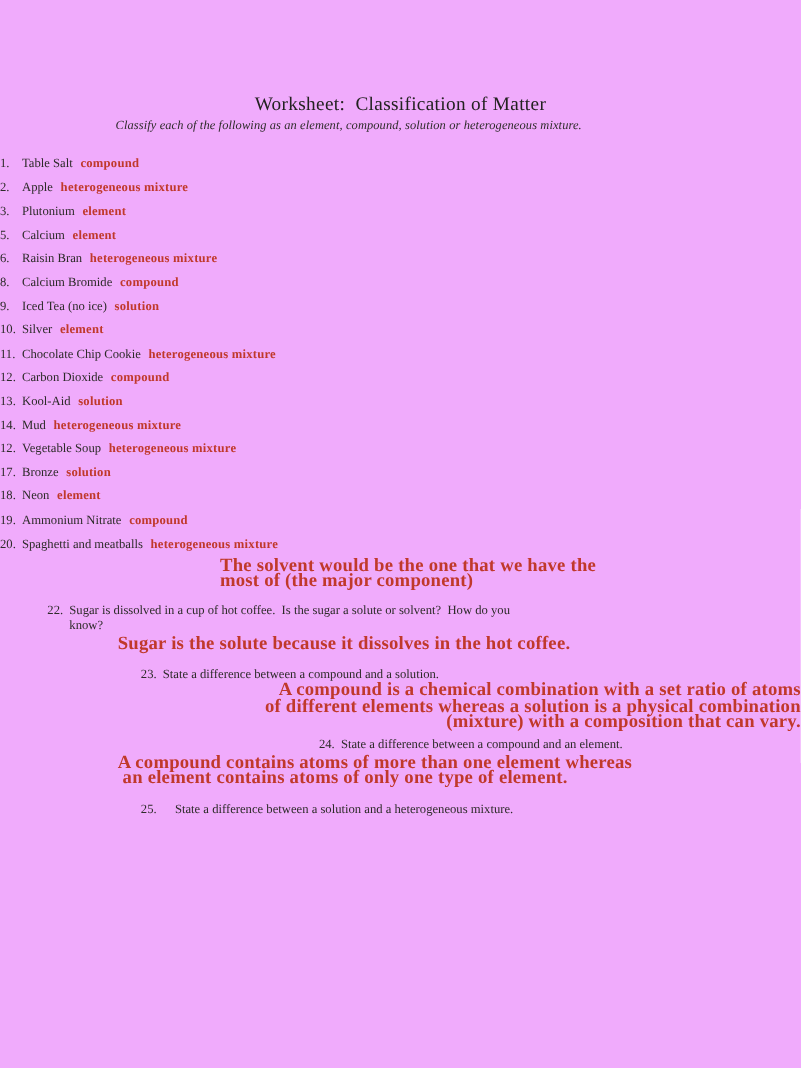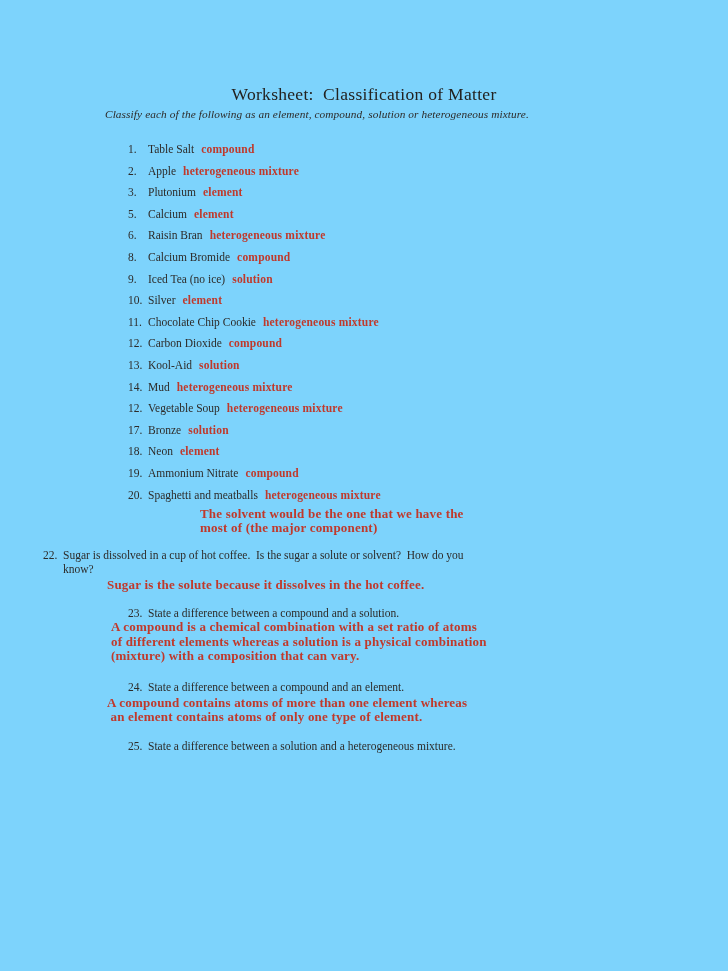--- a/index.html
+++ b/index.html
@@ -8,72 +8,71 @@
     background: #ffffff;
     font-family: "Liberation Serif", serif;
     color: #2d2b29;
     overflow: hidden;
   }
   .page {
     position: relative;
     width: 728px;
     height: 971px;
     padding-top: 84px;
-    background: #7dd3fc;
+    background: #f0abfc;
   }
   .title {
     text-align: center;
     font-size: 17.5px;
     line-height: 21px;
     white-space: pre;
     letter-spacing: 0.3px;
     color: #232220;
   }
   .instructions {
     margin-top: 2px;
     margin-left: 105px;
     font-size: 11.3px;
     line-height: 14px;
     letter-spacing: 0.1px;
     font-style: italic;
   }
   .list { margin-top: 18px; }
   .item {
-    margin-left: 128px;
     font-size: 11.5px;
     line-height: 21.6px;
     white-space: pre;
   }
   .item .num { display: inline-block; width: 20px; }
   .red {
     color: #c0392b;
     font-weight: bold;
   }
   .item .ans { margin-left: 7px; letter-spacing: 0.2px; }
   .question {
     display: flex;
     margin-left: 128px;
     font-size: 11.5px;
   }
   .q-num { width: 20px; flex: none; line-height: 14.6px; }
   .q-lines div { line-height: 14.6px; white-space: pre; }
   .answer-block {
-    font-size: 13px;
+    font-size: 17px;
     letter-spacing: 0.2px;
   }
   .answer-block div { line-height: 14.2px; white-space: pre; }
   .q21 { margin-top: 13px; }
   .a21 { margin-left: 200px; margin-top: 1px; }
   .q22 { margin-top: 12px; margin-left: 43px; }
   .a22 { margin-left: 107px; margin-top: 1px; }
   .q23 { margin-top: 14px; }
-  .a23 { margin-left: 111px; margin-top: 0px; }
-  .q24 { margin-top: 17px; }
+  .a23 { margin-left: 111px; margin-top: 0px; text-align: right; }
+  .q24 { margin-top: 7px; justify-content: center; }
   .a24 { margin-left: 107px; margin-top: 1px; }
-  .q25 { margin-top: 15px; }
+  .q25 { margin-top: 15px; gap: 11px; }
 </style>
 </head>
 <body>
 
 <div class="page">
 
   <div class="title">Worksheet:  Classification of Matter</div>
 
   <div class="instructions">Classify each of the following as an element, compound, solution or heterogeneous mixture.</div>
 

